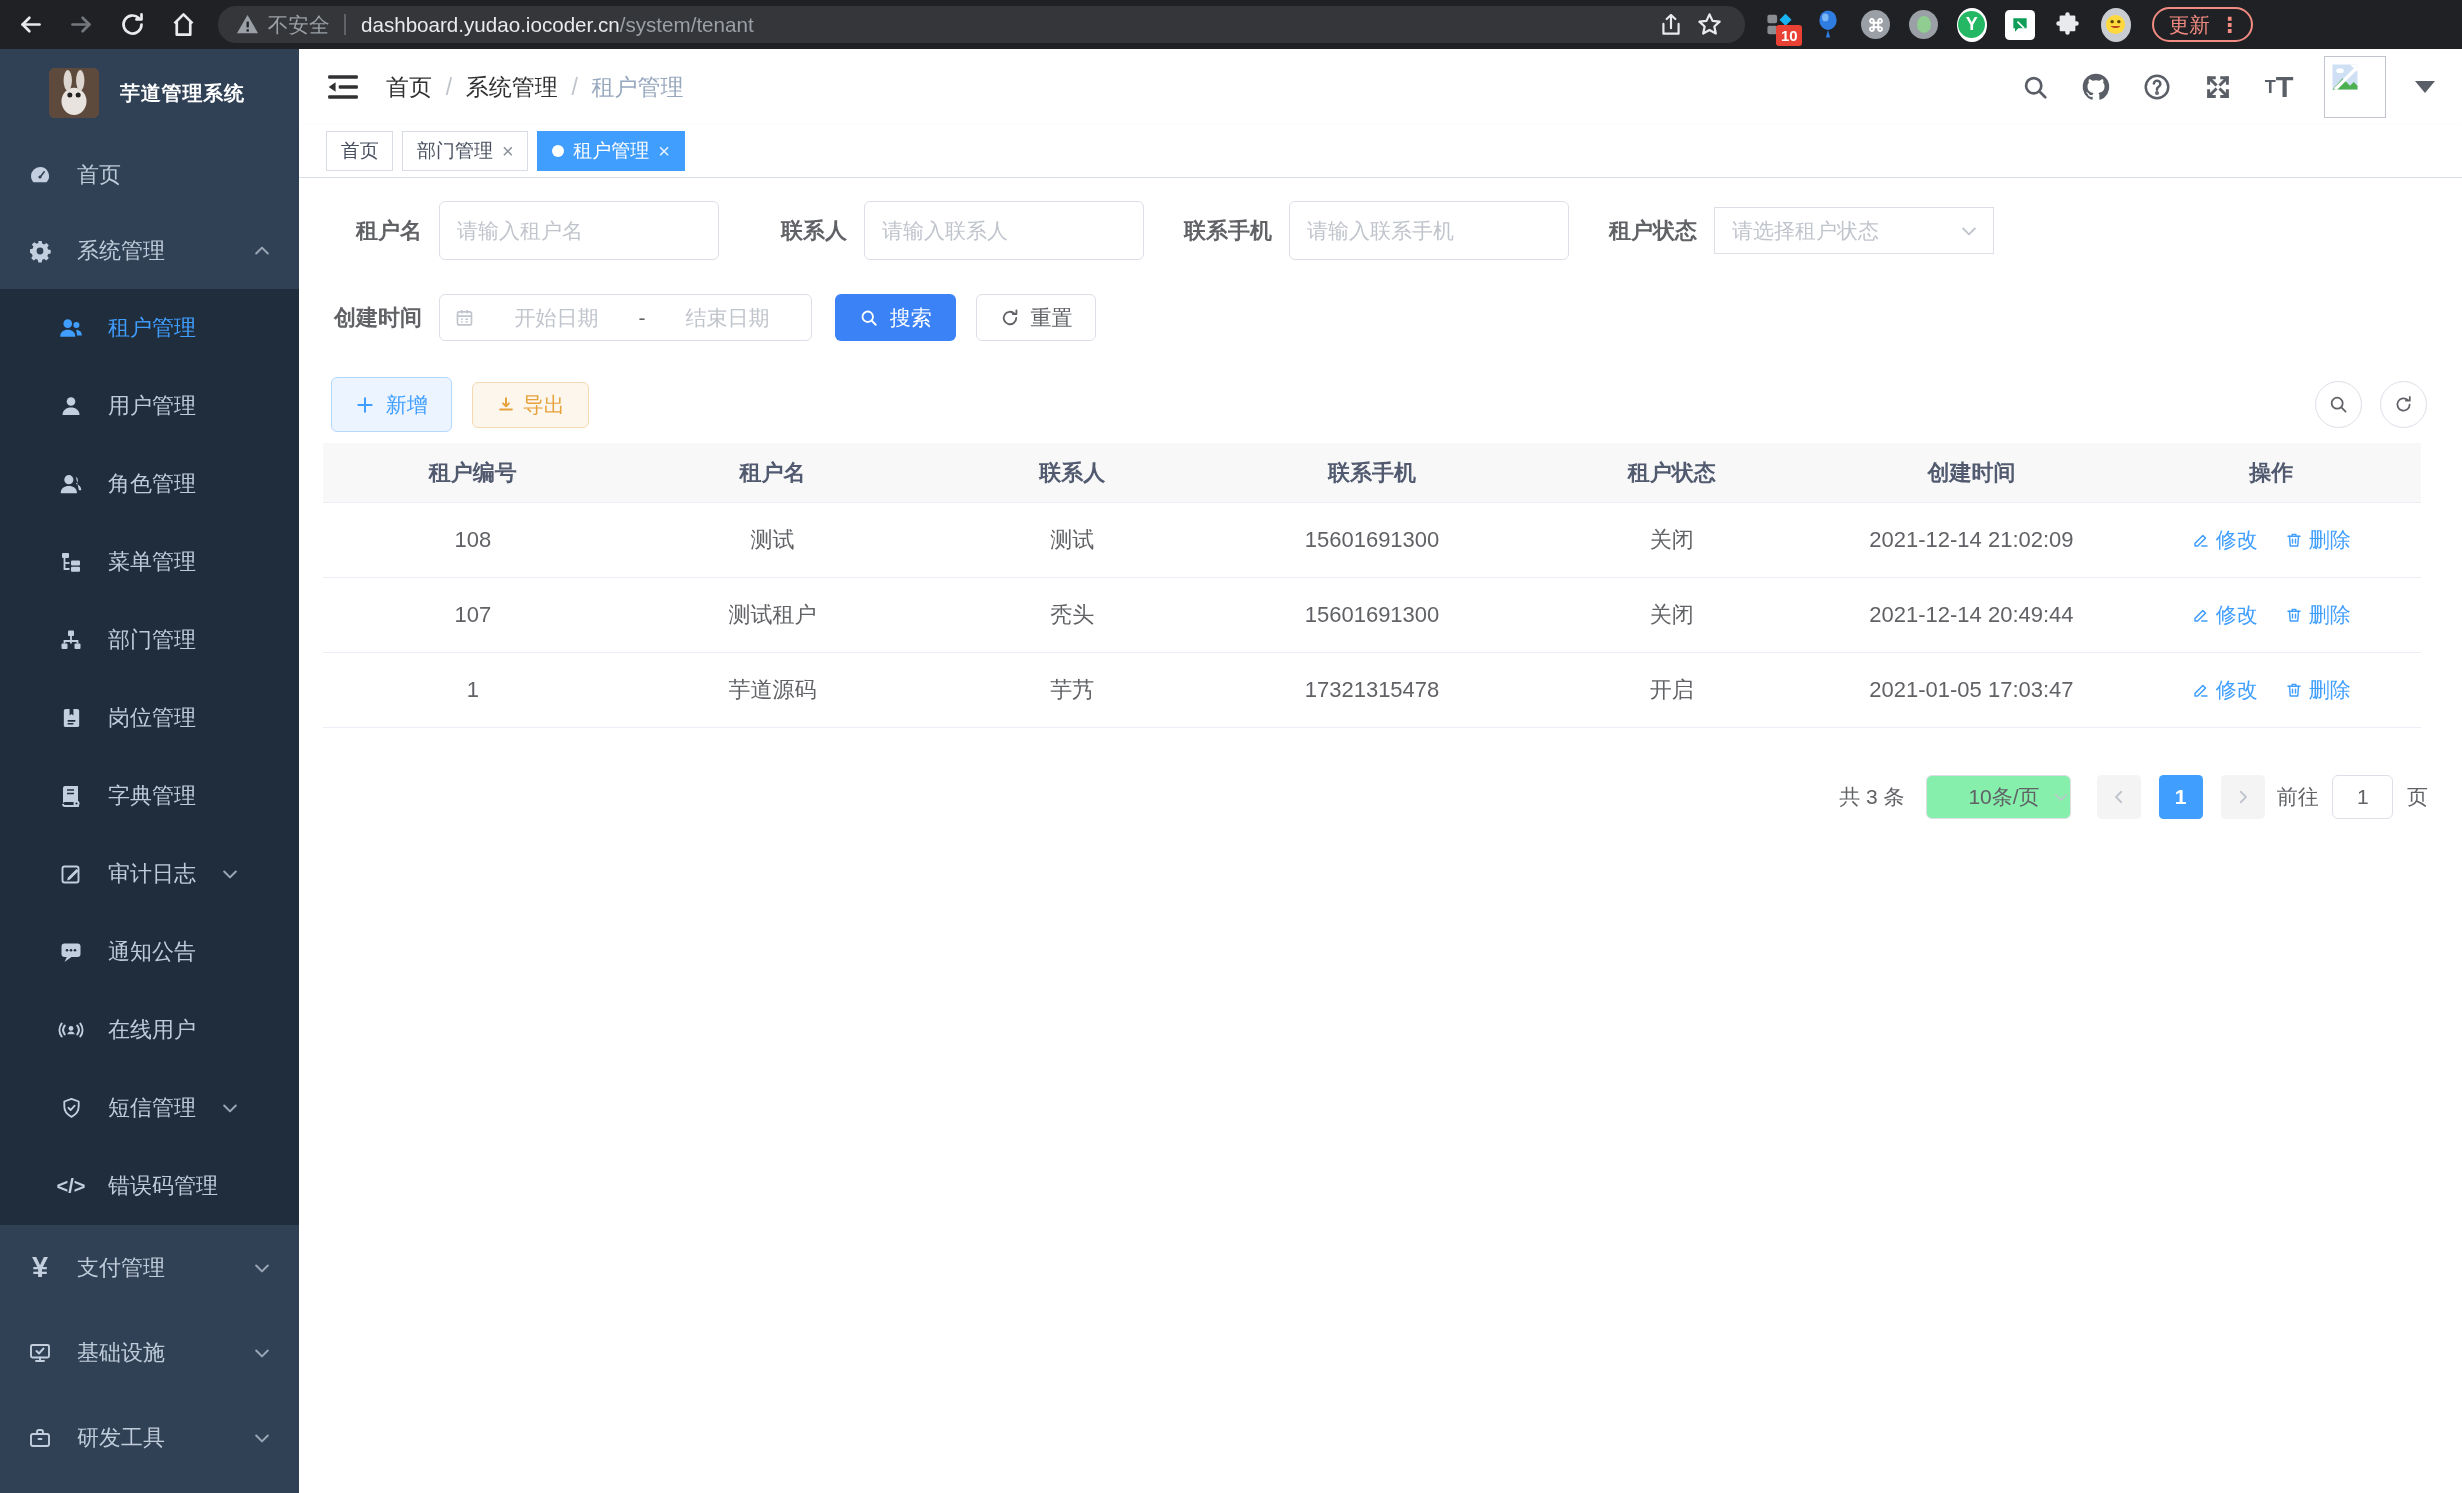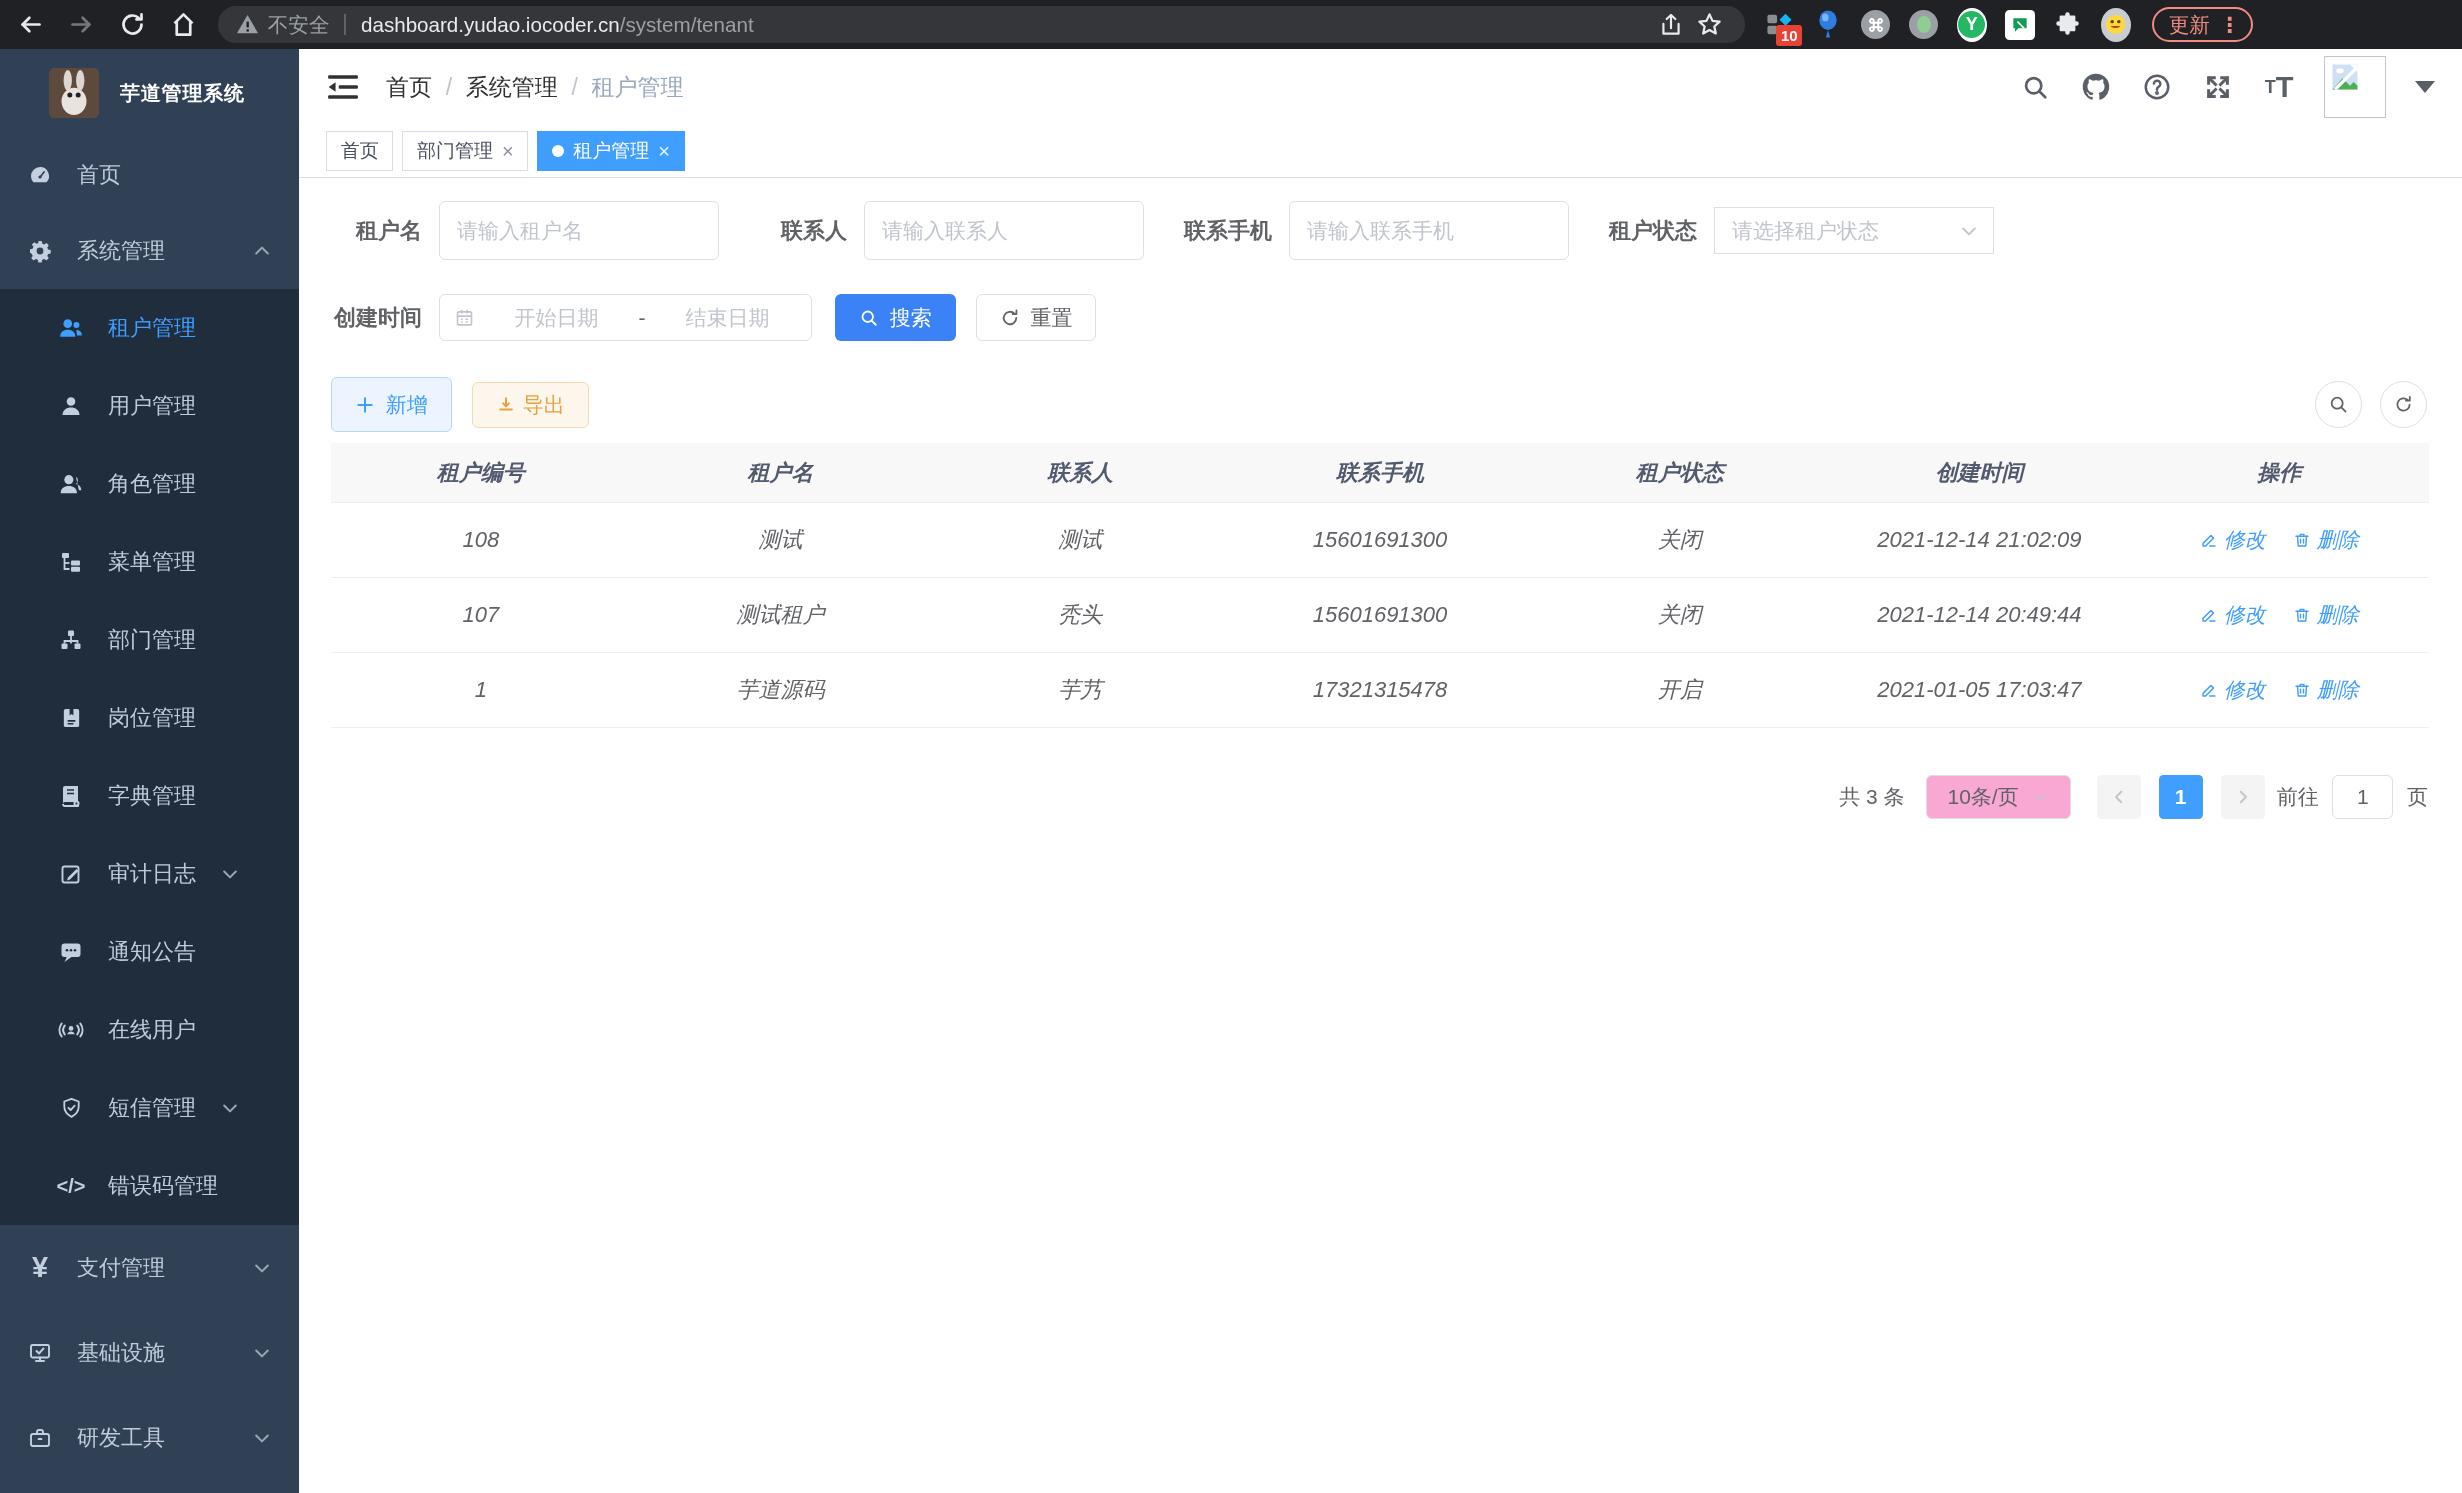--- a/index.html
+++ b/index.html
@@ -88,35 +88,35 @@
   .btn { height:47px; border-radius:6px; display:inline-flex; align-items:center; justify-content:center;
     gap:10.7px; font-size:21px; padding:0 23px; cursor:pointer; border:1.5px solid transparent; white-space:nowrap;}
   .btn-primary { background:#3b82f6; color:#fff; margin-left:23px; }
   .btn-plain { background:#fff; color:#606266; border-color:#dcdfe6; margin-left:20px; }
   .btn-add { background:#ecf5ff; color:#409eff; border-color:#b3d8ff; height:55px; }
   .btn-export { background:#fdf6ec; color:#e6a23c; border-color:#f5dab1; height:46px; margin-left:20px;gap:7px; }
   .tool-circles { position:absolute; right:35px; display:flex; gap:18px; align-items:center; }
   .cbtn { width:47px; height:47px; border-radius:50%; border:1.5px solid #dcdfe6; background:#fff;
     display:flex; align-items:center; justify-content:center; color:#606266; cursor:pointer; }
 
-  .tbl { position:absolute; left:32px; top:265px; width:2098px; border-bottom:1.5px solid #ebeef5;font-style:italic; }
+  .tbl { position:absolute; left:24px; top:265px; width:2098px; border-bottom:1.5px solid #ebeef5; }
   .tr { display:flex; }
   .th, .td { flex:1; display:flex; align-items:center; justify-content:center; text-align:center; }
   .thead { background:#f8f8f9; height:59px; }
   .th { font-size:22px; font-weight:bold; color:#515a6e; }
   .trow { height:75px; border-top:1.5px solid #ebeef5; background:#fff; }
   .trow:first-of-type { border-top:none; }
   .td { font-size:22px; color:#606266; }
   .ops { display:flex; gap:27px; justify-content:center; }
   .oplink { color:#409eff; font-size:21px; display:flex; align-items:center; gap:6px; cursor:pointer; white-space:nowrap;}
 
   .pager { position:absolute; right:34px; top:597px; display:flex; align-items:center; font-size:21px; color:#606266; }
   .pg-total { margin-right:21px; font-weight:400; }
   .pg-size { width:145px; height:44px; border:1.5px solid #dcdfe6; border-radius:6px; display:flex; align-items:center;
-    justify-content:center; gap:12px; color:#606266; cursor:pointer; margin-right:26px; background:#f9a8d4;}
+    justify-content:flex-end; gap:12px; color:#606266; cursor:pointer; margin-right:26px; background:#86efac;}
   .pg-btn { width:44px; height:44px; border-radius:4.6px; background:#f4f4f5; color:#c0c4cc; display:flex;
     align-items:center; justify-content:center; margin-right:18px; cursor:pointer; font-size:23px;}
   .pg-cur { width:44px; height:44px; border-radius:4.6px; background:#409eff; color:#fff; display:flex;
     align-items:center; justify-content:center; margin-right:18px; font-weight:bold; cursor:pointer;}
   .pg-goto { display:flex; align-items:center; gap:13.7px; margin-left:12px; }
   .pg-input { width:61px; height:44px; border:1.5px solid #dcdfe6; border-radius:6px; text-align:center;
     font-size:21px; color:#606266; outline:none; }
 </style>
 </head>
 <body>

